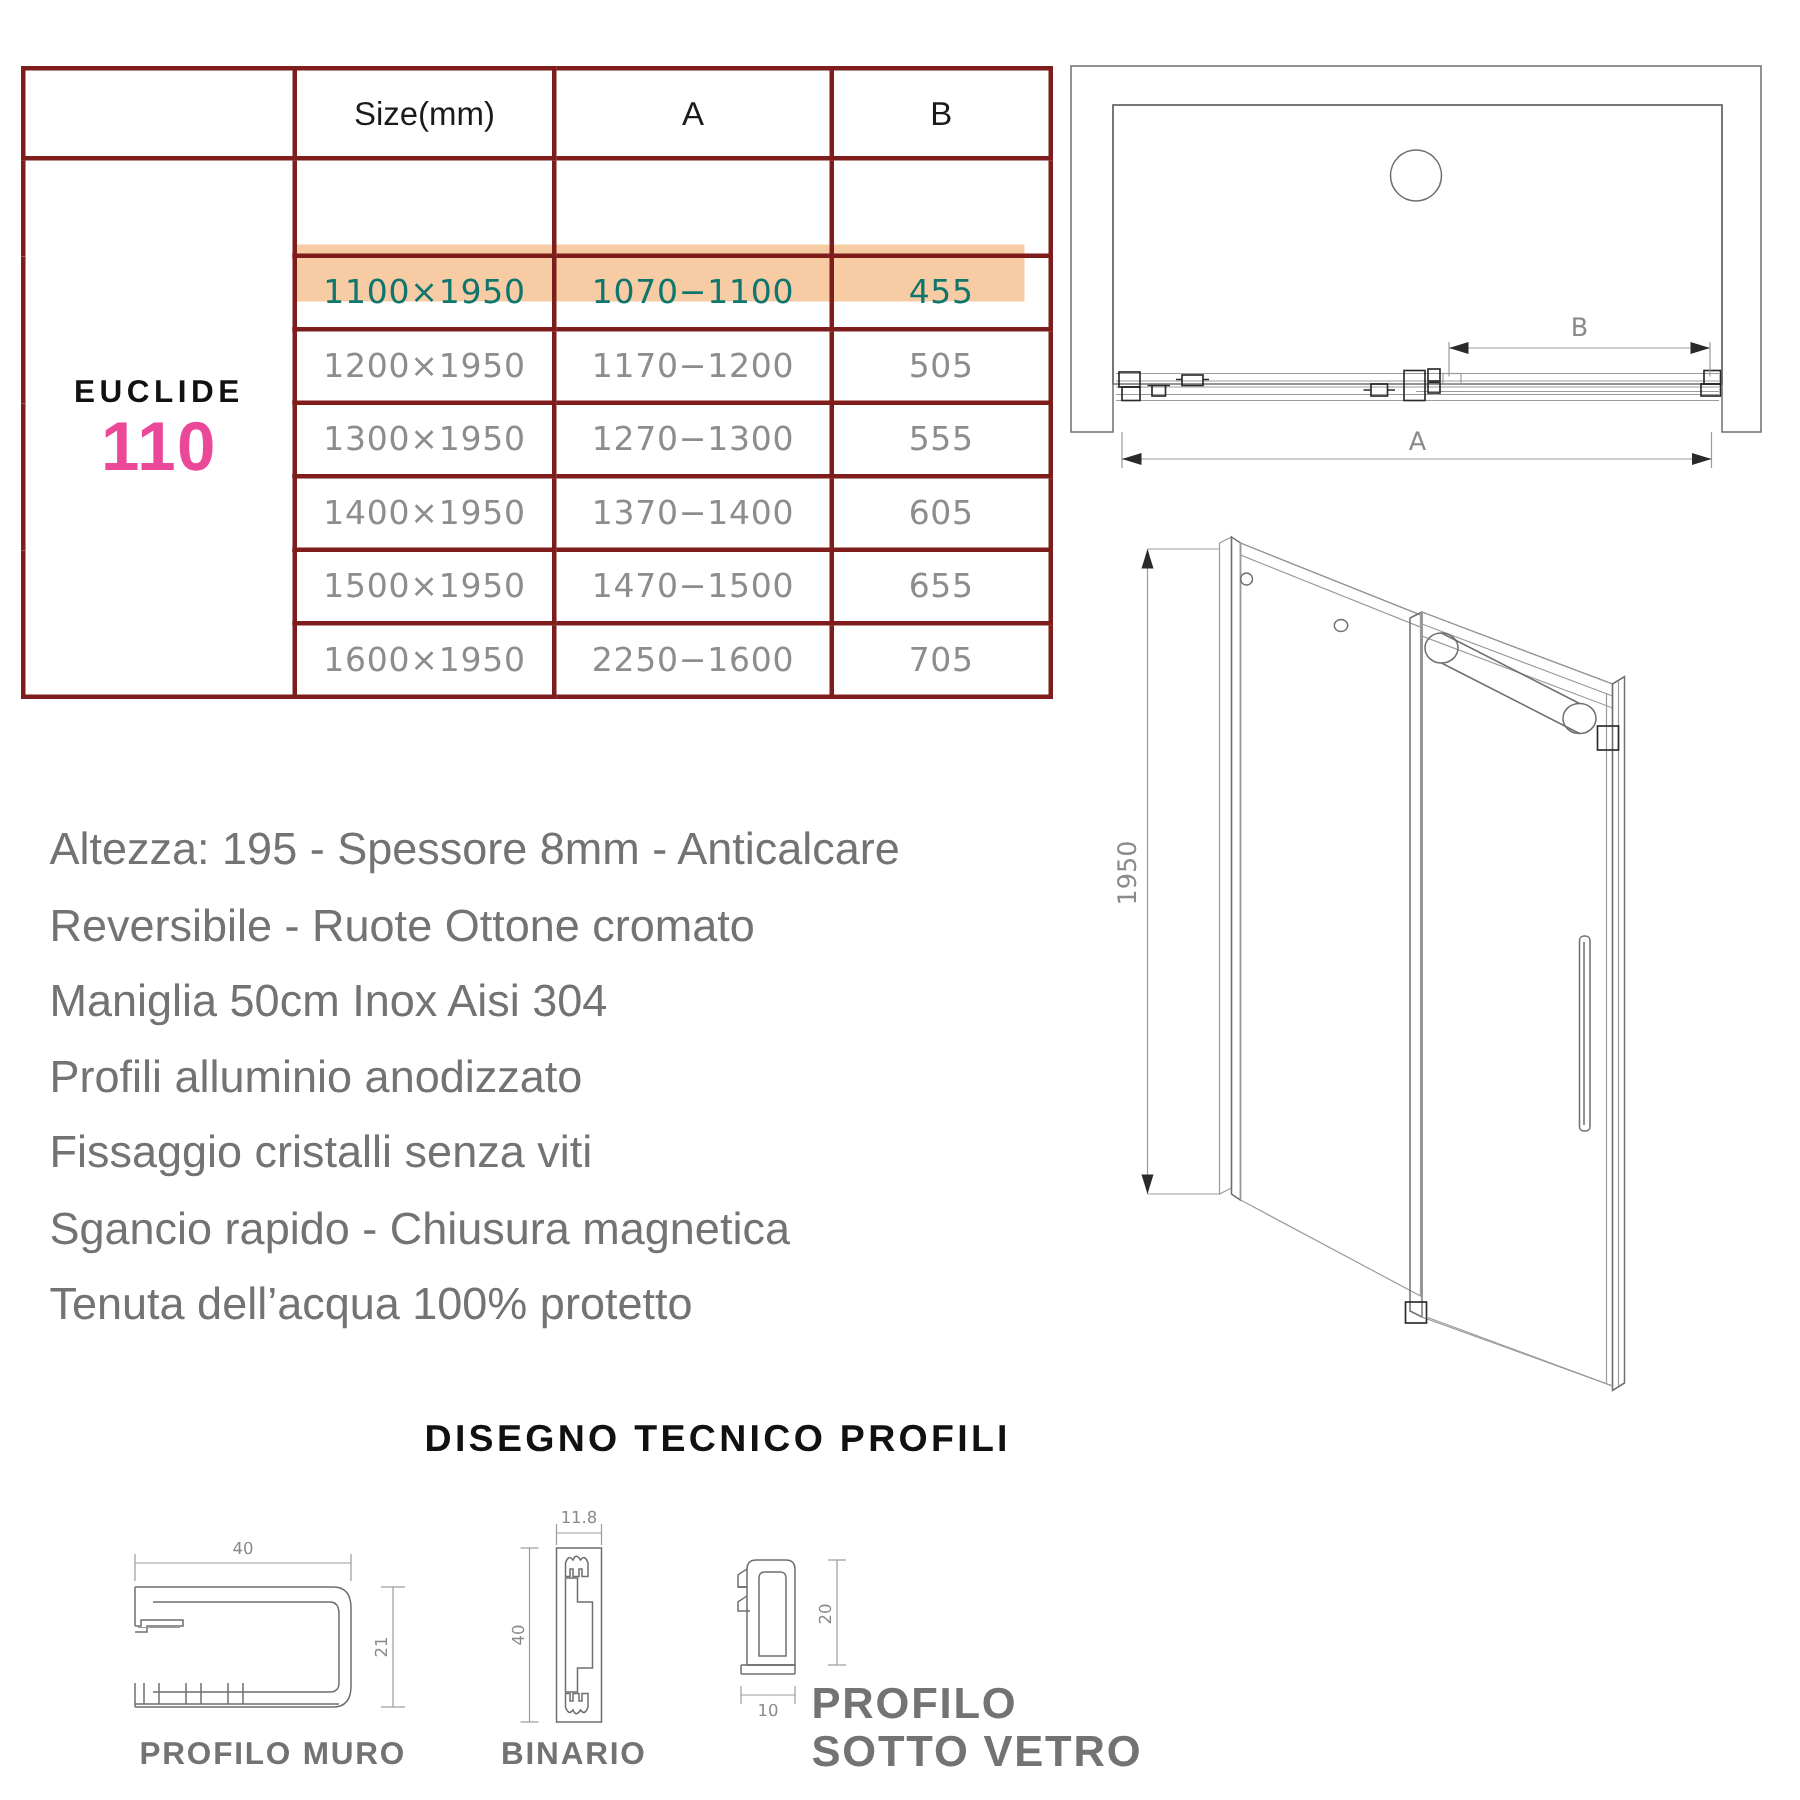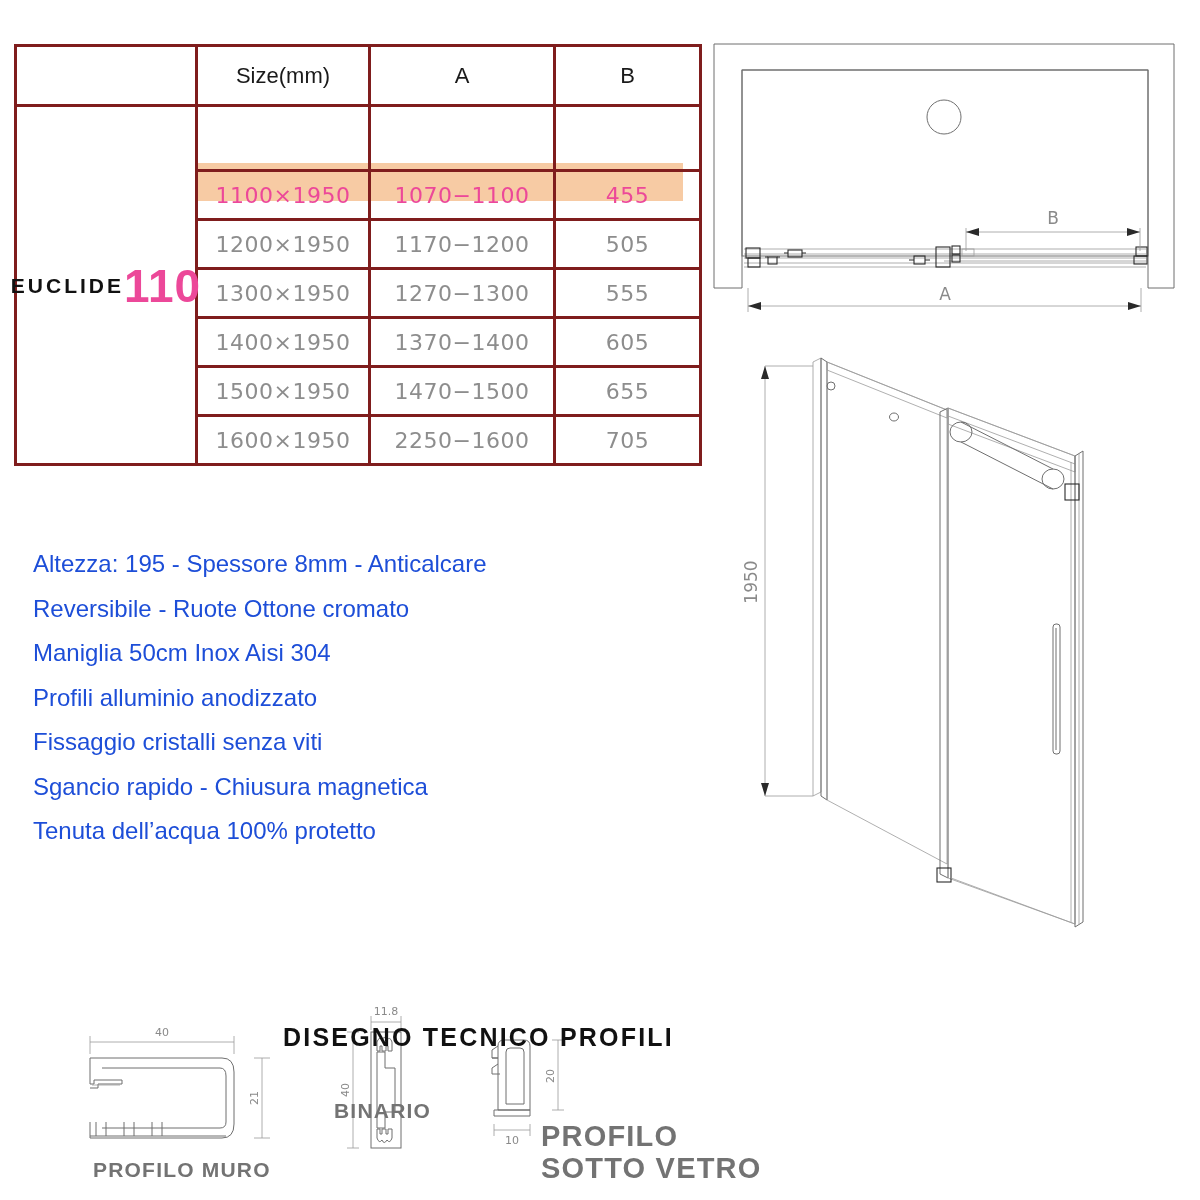--- a/index.html
+++ b/index.html
@@ -53,23 +53,23 @@
     color: #8d8d8d;
     font-family: "DejaVu Sans", sans-serif;
     letter-spacing: 0.5px;
   }
 
   .brand-cell {
     position: relative;
   }
   .brand-inner {
     display: flex;
-    flex-direction: row;
+    flex-direction: column;
     align-items: center;
-    justify-content: center;
+    justify-content: space-between;
     line-height: 1;
   }
   .brand-name {
     font-size: 21px;
     font-weight: bold;
     letter-spacing: 3px;
     color: #111;
     font-family: "Liberation Sans", sans-serif;
   }
   .brand-model {
@@ -86,62 +86,62 @@
     position: absolute;
     left: 196px;
     top: 163px;
     width: 487px;
     height: 38px;
     background: #f7cba4;
     z-index: 0;
   }
   .hl td {
     background: transparent;
-    color: #ec4899;
+    color: #0f766e;
     position: relative;
     z-index: 2;
   }
 
   
   #spec-list {
     position: absolute;
     left: 33px;
     top: 552px;
     width: 640px;
   }
   .spec-line {
-    font-size: 24px;
-    color: #1d4ed8;
+    font-size: 30px;
+    color: #737373;
     line-height: 1.0;
     margin-bottom: 20.5px;
     white-space: nowrap;
     font-family: "Liberation Sans", sans-serif;
   }
 
   
   #tech-heading {
     position: absolute;
     left: 283px;
-    top: 1023px;
+    top: 945px;
     font-size: 25px;
     font-weight: bold;
     letter-spacing: 2.2px;
     color: #111;
     font-family: "Liberation Sans", sans-serif;
     white-space: nowrap;
   }
   .profile-label {
     position: absolute;
     font-weight: bold;
     color: #737373;
     white-space: nowrap;
     font-family: "Liberation Sans", sans-serif;
   }
   #label-muro   { left: 93px;  top: 1158px; font-size: 21px; letter-spacing: 1.2px; }
-  #label-binario{ left: 334px; top: 1099px; font-size: 21px; letter-spacing: 1.2px; }
+  #label-binario{ left: 334px; top: 1158px; font-size: 21px; letter-spacing: 1.2px; }
   #label-sotto  { left: 541px; top: 1120px; font-size: 29px; letter-spacing: 1.2px; line-height: 1.12; }
 
   
   #plan-view     { position: absolute; left: 704px; top: 36px; }
   #elevation     { position: absolute; left: 735px; top: 344px; }
   #prof-muro     { position: absolute; left: 62px;  top: 1018px; }
   #prof-binario  { position: absolute; left: 341px; top: 1002px; }
   #prof-sotto    { position: absolute; left: 472px; top: 1012px; }
 
   svg { display: block; overflow: visible; }

